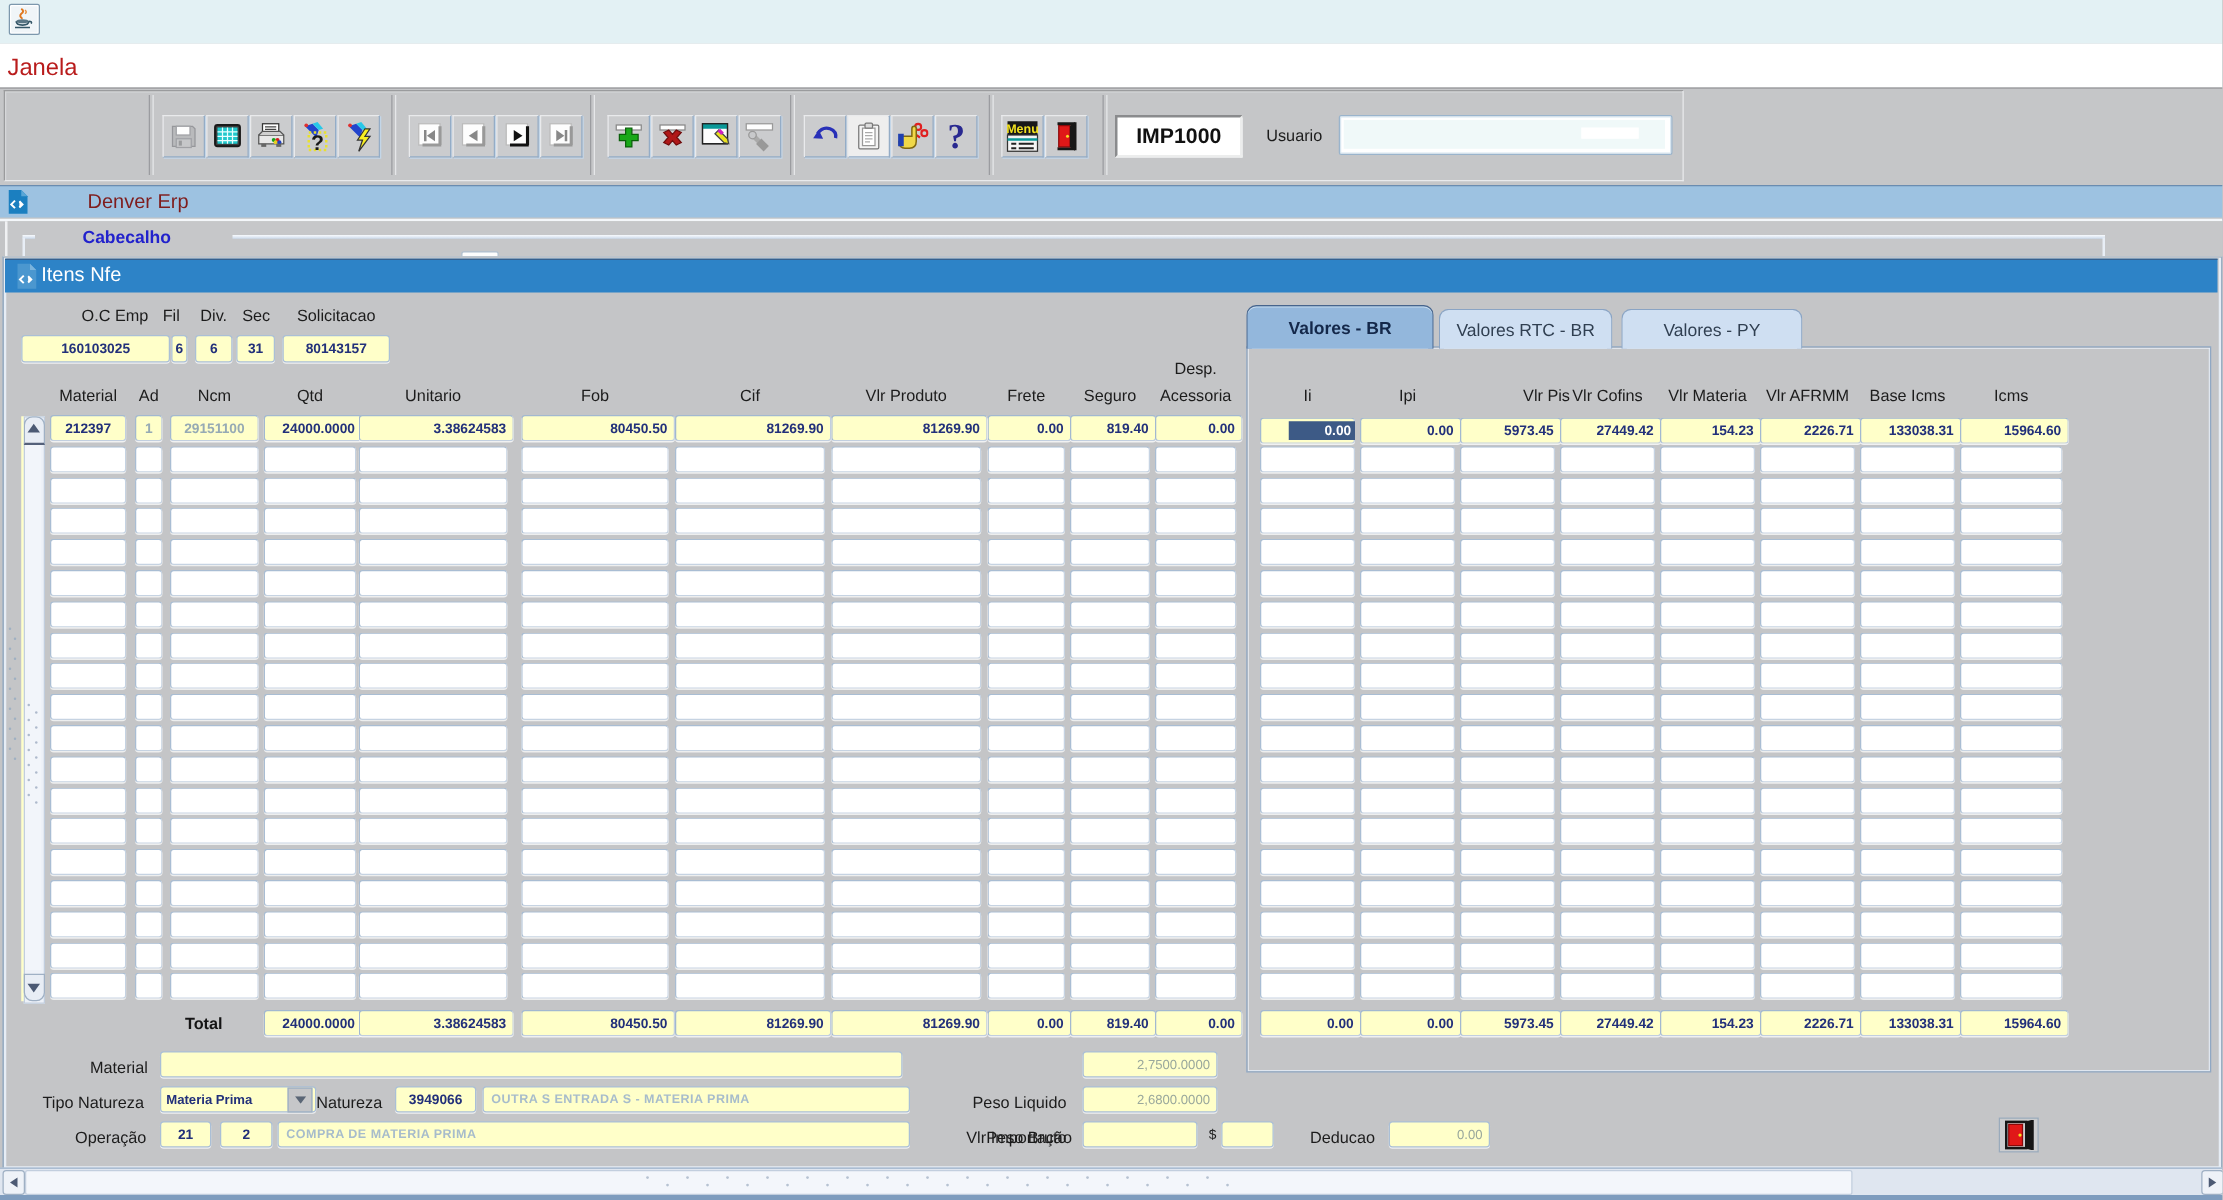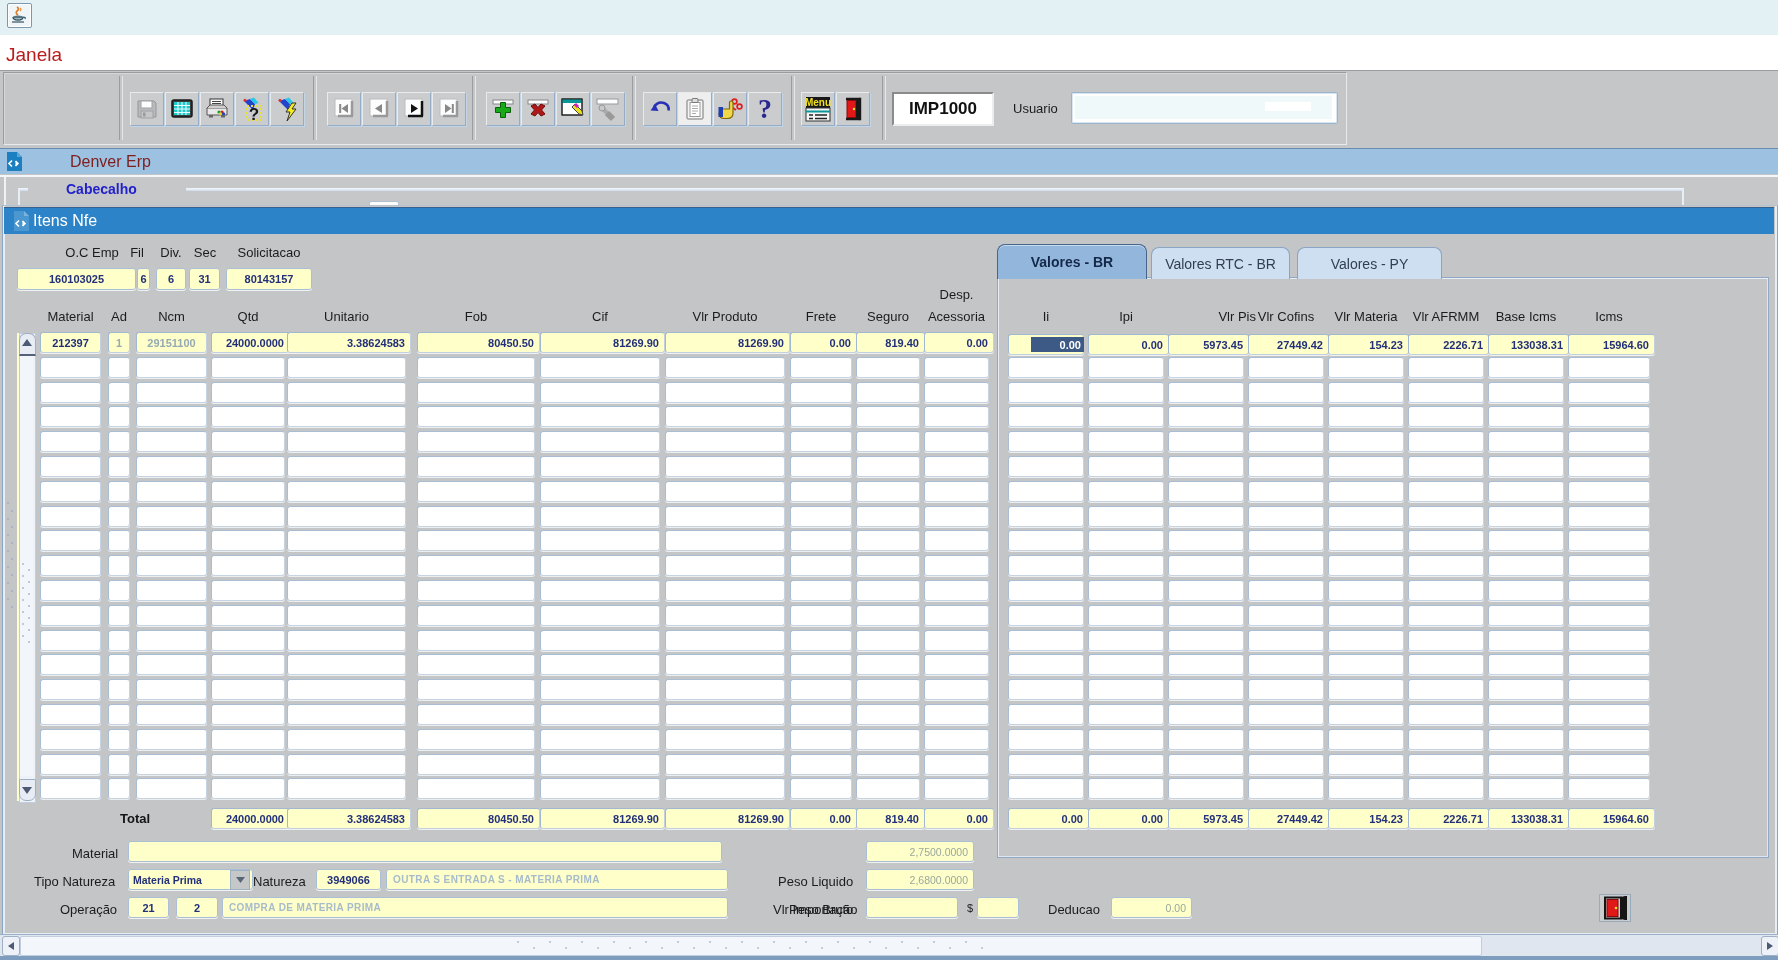--- a/index.html
+++ b/index.html
@@ -717,21 +717,21 @@
       <circle cx="3" cy="64" r="1"></circle>
       <circle cx="9" cy="70" r="1"></circle>
       <circle cx="3" cy="76" r="1"></circle>
       <circle cx="9" cy="82" r="1"></circle>
     </g>
   </svg>
 <div class="ab" style="left:19px;top:779px;width:15px;height:20px;background:#e8edf5;border:1px solid #9fb0c4;border-radius:0 0 7px 7px;"></div>
 <svg class="ab" style="left:21px;top:785px;" width="12" height="10">
     <path d="M6 9 l5 -7 h-10 z" fill="#4c5a74"></path>
   </svg>
-<div class="ab" style="left:120px;top:811px;width:86px;text-align:left;font-size:13px;font-weight:bold;color:#151515;">Total</div>
+<div class="ab" style="left:120px;top:811px;width:86px;text-align:center;font-size:13px;font-weight:bold;color:#151515;">Total</div>
 <div class="ycell rgt" style="left:211px;top:808px;width:72px;">24000.0000</div>
 <div class="ycell rgt" style="left:287px;top:808px;width:117px;">3.38624583</div>
 <div class="ycell rgt" style="left:417px;top:808px;width:116px;">80450.50</div>
 <div class="ycell rgt" style="left:540px;top:808px;width:118px;">81269.90</div>
 <div class="ycell rgt" style="left:665px;top:808px;width:118px;">81269.90</div>
 <div class="ycell rgt" style="left:790px;top:808px;width:60px;">0.00</div>
 <div class="ycell rgt" style="left:856px;top:808px;width:62px;">819.40</div>
 <div class="ycell rgt" style="left:924px;top:808px;width:63px;">0.00</div>
 <div class="ycell rgt" style="left:1008px;top:808px;width:74px;">0.00</div>
 <div class="ycell rgt" style="left:1088px;top:808px;width:74px;">0.00</div>

